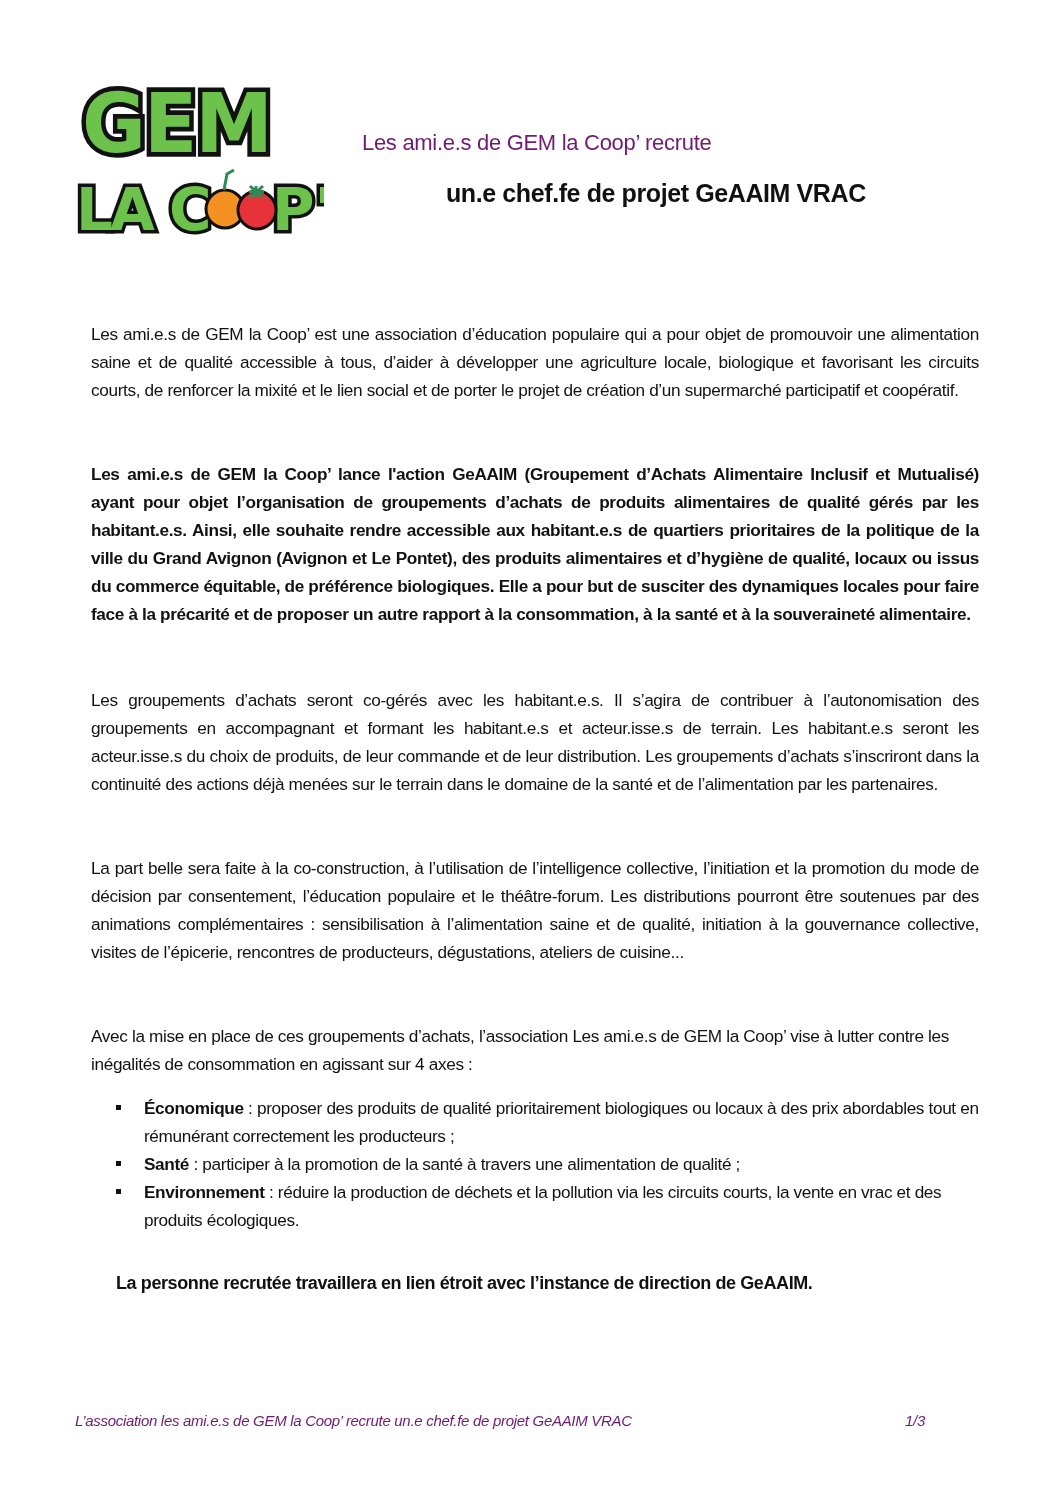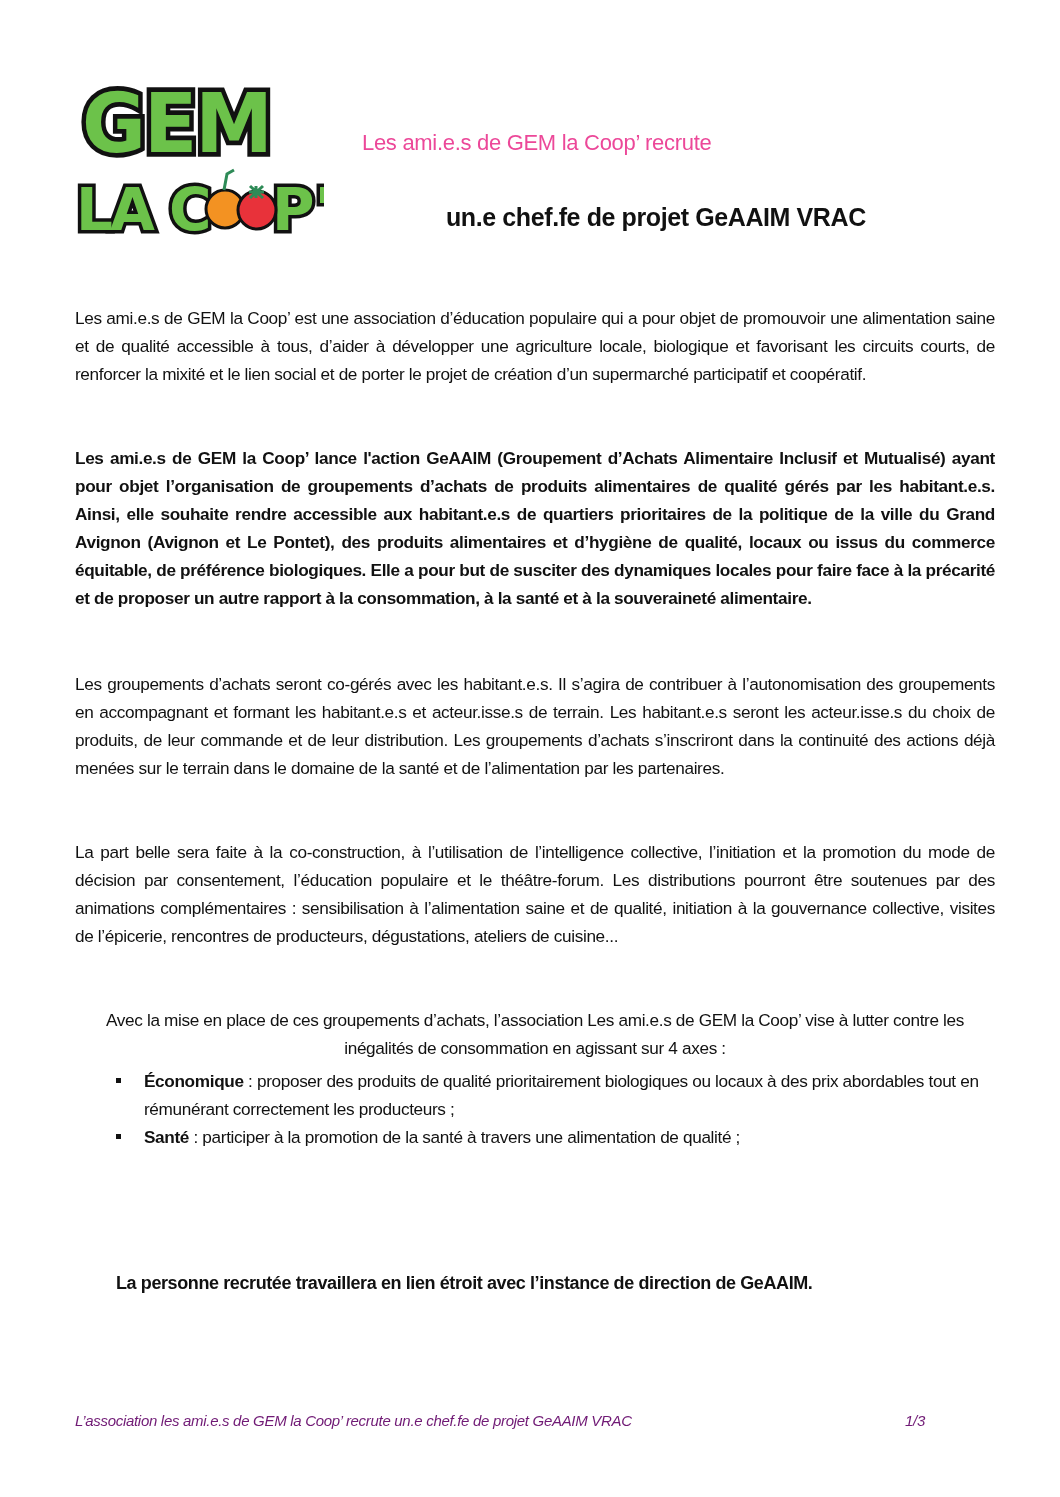--- a/index.html
+++ b/index.html
@@ -1,25 +1,25 @@
 <!DOCTYPE html>
 <html><head>
 <meta charset="utf-8">
 <style>
   html, body { margin:0; padding:0; background:#fff; }
   body { width:1060px; height:1497px; position:relative; overflow:hidden;
          font-family:"Liberation Sans", sans-serif; color:#111; }
   .logo { position:absolute; left:74px; top:70px; width:250px; height:175px; }
-  .h1 { position:absolute; left:362px; top:130px; font-size:22px; color:#ec4899;
+  .h1 { position:absolute; left:362px; top:130px; font-size:22px; color:#701a75;
         letter-spacing:-0.3px; }
-  .h2 { position:absolute; left:446px; top:203px; font-size:25px; font-weight:bold;
+  .h2 { position:absolute; left:446px; top:179px; font-size:25px; font-weight:bold;
         letter-spacing:-0.4px; }
   .body-wrap { position:absolute; left:75px; width:920px; font-size:17.2px;
                line-height:28px; letter-spacing:-0.35px; }
-  .para { text-align:justify; margin:0; }
+  .para { text-align:justify; margin:16px; }
   .p1 { top:304px; }
   .p2 { top:444px;font-weight:bold; }
   .p3 { top:670px; }
   .p4 { top:838px; }
   .p5 { top:1006px; }
   ul.axes { list-style:none; margin:5px; padding:0; }
   ul.axes li { position:relative; padding-left:64px; text-align:left; }
   ul.axes li .bullet { position:absolute; left:36px; top:11px; width:5px; height:5px; background:#111; }
   .closing { position:absolute; left:75px; top:1273px; font-size:18px; font-weight:bold;
              letter-spacing:-0.4px;margin-left:41px; }
@@ -53,24 +53,25 @@
 <div class="body-wrap p2">
   <p class="para">Les ami.e.s de GEM la Coop’ lance l'action GeAAIM (Groupement d’Achats Alimentaire Inclusif et Mutualisé) ayant pour objet l’organisation de groupements d’achats de produits alimentaires de qualité gérés par les habitant.e.s. Ainsi, elle souhaite rendre accessible aux habitant.e.s de quartiers prioritaires de la politique de la ville du Grand Avignon (Avignon et Le Pontet), des produits alimentaires et d’hygiène de qualité, locaux ou issus du commerce équitable, de préférence biologiques. Elle a pour but de susciter des dynamiques locales pour faire face à la précarité et de proposer un autre rapport à la consommation, à la santé et à la souveraineté alimentaire.</p>
 </div>
 <div class="body-wrap p3">
   <p class="para">Les groupements d’achats seront co-gérés avec les habitant.e.s. Il s’agira de contribuer à l’autonomisation des groupements en accompagnant et formant les habitant.e.s et acteur.isse.s de terrain. Les habitant.e.s seront les acteur.isse.s du choix de produits, de leur commande et de leur distribution. Les groupements d’achats s’inscriront dans la continuité des actions déjà menées sur le terrain dans le domaine de la santé et de l’alimentation par les partenaires.</p>
 </div>
 <div class="body-wrap p4">
   <p class="para">La part belle sera faite à la co-construction, à l’utilisation de l’intelligence collective, l’initiation et la promotion du mode de décision par consentement, l’éducation populaire et le théâtre-forum. Les distributions pourront être soutenues par des animations complémentaires : sensibilisation à l’alimentation saine et de qualité, initiation à la gouvernance collective, visites de l’épicerie, rencontres de producteurs, dégustations, ateliers de cuisine...</p>
 </div>
 <div class="body-wrap p5">
-  <p class="para" style="text-align:center">Avec la mise en place de ces groupements d’achats, l’association Les ami.e.s de GEM la Coop’ vise à  lutter contre les inégalités de consommation en agissant sur 4 axes :</p>
+  <p class="para" style="text-align:left">Avec la mise en place de ces groupements d’achats, l’association Les ami.e.s de GEM la Coop’ vise à  lutter contre les inégalités de consommation en agissant sur 4 axes :</p>
   <ul class="axes">
     <li><span class="bullet"></span><b>Économique</b><span> : proposer des produits de qualité prioritairement biologiques ou locaux à des prix abordables tout en rémunérant  correctement les producteurs ;</span></li>
     <li><span class="bullet"></span><b>Santé</b><span> : participer à la promotion de la santé à travers une alimentation de qualité ;</span></li>
+    <li><span class="bullet"></span><b>Environnement</b><span> : réduire la production de déchets et la pollution via les circuits courts, la vente en vrac et des produits écologiques.</span></li>
   </ul>
 </div>
 
 <div class="closing">La personne recrutée travaillera en lien étroit avec l’instance de direction de GeAAIM.</div>
 
 <div class="footer">
   <span>L’association les ami.e.s de GEM la Coop’ recrute un.e chef.fe de projet GeAAIM VRAC</span>
   <span class="page">1/3</span>
 </div>
 

